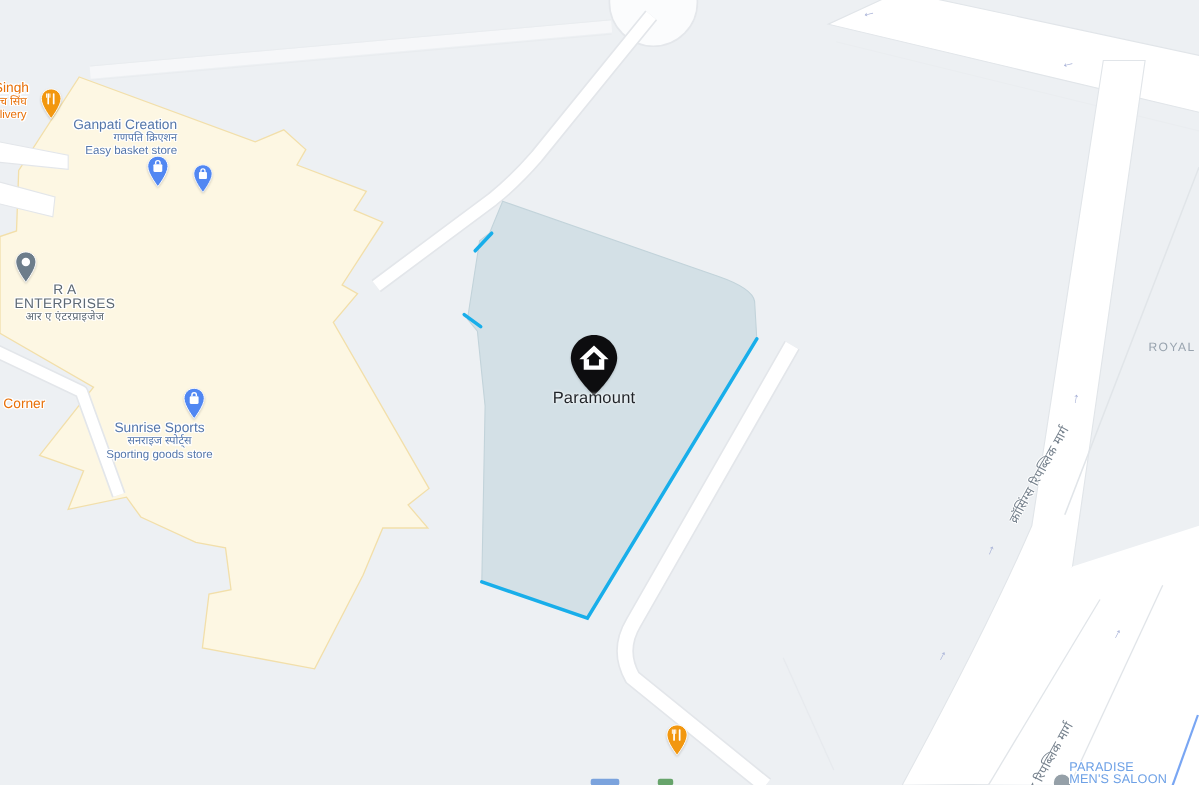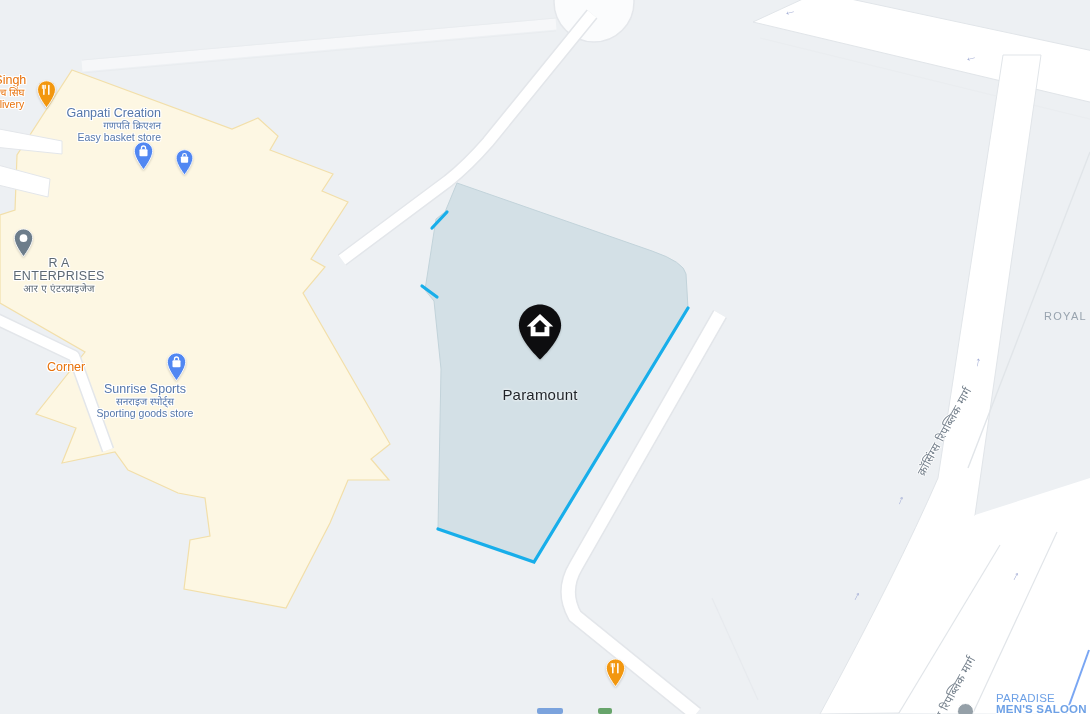--- a/index.html
+++ b/index.html
@@ -11,21 +11,21 @@
   .poi{position:absolute;text-shadow:1px 0 0 #fff,-1px 0 0 #fff,0 1px 0 #fff,0 -1px 0 #fff,1px 1px 0 #fff,-1px -1px 0 #fff,1px -1px 0 #fff,-1px 1px 0 #fff;cursor:pointer;}
   .poi .l1{font-size:12.5px;font-weight:500;line-height:13px;}
   .poi .l2{font-size:10px;line-height:11.5px;}
   .poi .l3{font-size:10.5px;line-height:11.5px;}
   .orange{color:#e8710a;}
   .blue{color:#5577ab;}
   .slate{color:#5d6974;}
   .ltblue{color:#6ea1e6;}
   .pin{position:absolute;cursor:pointer;filter:drop-shadow(0 1px 1px rgba(0,0,0,.18));}
   .plot-label{
-    position:absolute;left:465px;top:384px;width:150px;text-align:center;
+    position:absolute;left:465px;top:351px;width:150px;text-align:center;
     font-size:15px;font-weight:500;color:#1f2328;line-height:21px;letter-spacing:.2px;
     text-shadow:0 0 3px rgba(255,255,255,.85),0 0 3px rgba(255,255,255,.85);cursor:pointer;
   }
   .roadlabel{
     position:absolute;font-size:11.5px;color:#75808c;white-space:nowrap;letter-spacing:.4px;
     transform:translate(-50%,-50%) rotate(-61deg);
     text-shadow:1px 0 0 #fff,-1px 0 0 #fff,0 1px 0 #fff,0 -1px 0 #fff;
   }
   .arealabel{
     position:absolute;font-size:11px;color:#98a3ae;letter-spacing:1.3px;white-space:nowrap;
@@ -119,21 +119,21 @@
 
   <div class="poi slate" style="left:12px;top:257px;width:94px;text-align:center;letter-spacing:.3px;">
     <div class="l1">R A ENTERPRISES</div>
     <div class="l2">आर ए एंटरप्राइजेज</div>
   </div>
   <svg class="pin" style="left:13px;top:228px;" width="21" height="30" viewBox="0 0 24 34">
     <path d="M12 1C6.2 1 1.5 5.7 1.5 11.5c0 7.8 10.5 21 10.5 21s10.5-13.2 10.5-21C22.5 5.7 17.8 1 12 1z" fill="#6d7d8b" stroke="#fff" stroke-width="1"></path>
     <circle cx="12" cy="11.5" r="4.4" fill="#fff"></circle>
   </svg>
 
-  <div class="poi orange" style="left:3px;top:361px;margin-left:44px;">
+  <div class="poi orange" style="left:3px;top:361px;">
     <div class="l1">Corner</div>
   </div>
 
   <div class="poi blue" style="left:95px;top:383px;width:100px;text-align:center;">
     <div class="l1">Sunrise Sports</div>
     <div class="l2">सनराइज स्पोर्ट्स</div>
     <div class="l3">Sporting goods store</div>
   </div>
   <svg class="pin" style="left:166px;top:352px;" width="21" height="30" viewBox="0 0 24 34">
     <path d="M12 1C6.2 1 1.5 5.7 1.5 11.5c0 7.8 10.5 21 10.5 21s10.5-13.2 10.5-21C22.5 5.7 17.8 1 12 1z" fill="#5187f2" stroke="#fff" stroke-width="1"></path>
@@ -154,23 +154,23 @@
     <path d="M12 1C6.2 1 1.5 5.7 1.5 11.5c0 7.8 10.5 21 10.5 21s10.5-13.2 10.5-21C22.5 5.7 17.8 1 12 1z" fill="#f2970f" stroke="#fff" stroke-width="1"></path>
     <g fill="#fff">
         <rect x="8" y="5.5" width="1.8" height="12" rx=".9"></rect>
         <rect x="13.8" y="5.5" width="1.8" height="12" rx=".9"></rect>
         <rect x="6.6" y="5.5" width="1" height="5" rx=".5"></rect>
         <rect x="10.2" y="5.5" width="1" height="5" rx=".5"></rect>
       </g>
   </svg>
 
   <div class="salon-icon"></div>
-  <div class="poi ltblue" style="left:996px;top:693px;letter-spacing:.2px;">
+  <div class="poi ltblue" style="left:972px;top:693px;letter-spacing:.2px;">
     <div style="font-size:11.5px;font-weight:500;line-height:10.5px;">PARADISE</div>
-    <div style="font-size:11.5px;font-weight:700;line-height:11px;">MEN'S SALOON</div>
+    <div style="font-size:11.5px;font-weight:400;line-height:11px;">MEN'S SALOON</div>
   </div>
 
   <div class="roadlabel" style="left:944px;top:431px;">क्रॉसिंग्स रिपब्लिक मार्ग</div>
   <div class="roadlabel" style="left:948px;top:700px;">क्रॉसिंग्स रिपब्लिक मार्ग</div>
   <div class="arealabel" style="left:1044px;top:310px;">ROYAL M</div>
 
   <div class="arrow" style="left:783px;top:4px;transform:rotate(-13deg);">←</div>
   <div class="arrow" style="left:964px;top:50px;transform:rotate(-13deg);">←</div>
   <div class="arrow" style="left:975px;top:355px;transform:rotate(10deg);">↑</div>
   <div class="arrow" style="left:898px;top:493px;transform:rotate(22deg);">↑</div>

